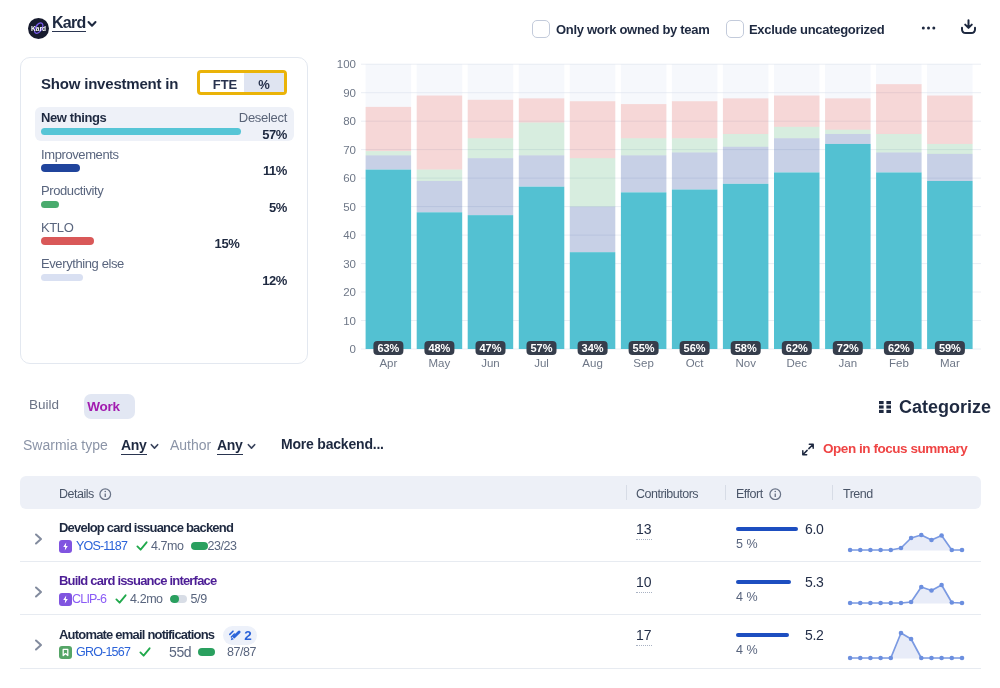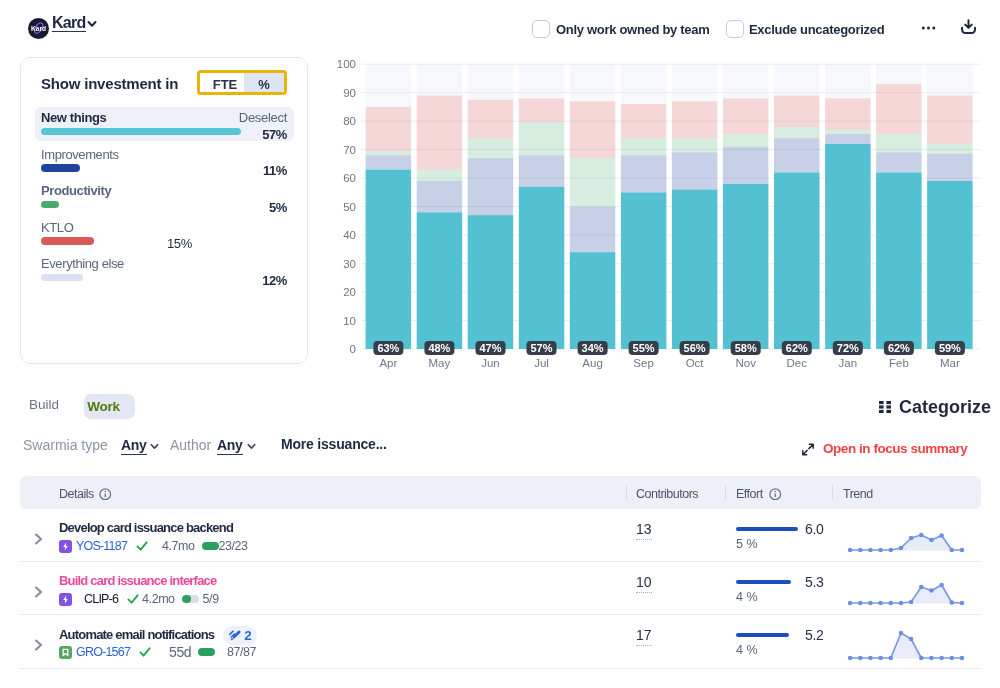--- a/index.html
+++ b/index.html
@@ -36,26 +36,26 @@
   <div style="position:absolute;left:0;top:4px;width:50px;text-align:center;font-size:13px;font-weight:600;color:#28324e">FTE</div>
   <div style="position:absolute;right:0;top:4px;width:40px;text-align:center;font-size:13px;font-weight:600;color:#28324e">%</div>
 </div>
 <div style="position:absolute;left:35px;top:107px;width:259px;height:34px;background:#eef1f8;border-radius:6px"></div>
 <div style="position:absolute;left:41px;top:111px;font-size:13px;font-weight:600;letter-spacing:-0.4px;color:#1e2940;line-height:14px">New things</div>
 <div style="position:absolute;left:41px;top:127.5px;width:200px;height:7.5px;background:#56c5d6;border-radius:4px"></div>
 <div style="position:absolute;left:167px;top:127.5px;width:120px;text-align:right;font-size:13px;font-weight:600;letter-spacing:-0.4px;color:#1e2940;line-height:14px">57%</div>
 <div style="position:absolute;left:41px;top:147.5px;font-size:13px;font-weight:400;letter-spacing:-0.4px;color:#59657e;line-height:14px">Improvements</div>
 <div style="position:absolute;left:41px;top:164.0px;width:39px;height:7.5px;background:#20449c;border-radius:4px"></div>
 <div style="position:absolute;left:167px;top:164.0px;width:120px;text-align:right;font-size:13px;font-weight:600;letter-spacing:-0.4px;color:#1e2940;line-height:14px">11%</div>
-<div style="position:absolute;left:41px;top:184px;font-size:13px;font-weight:700;letter-spacing:-0.4px;color:#59657e;line-height:14px">Productivity</div>
+<div style="position:absolute;left:41px;top:184px;font-size:13px;font-weight:400;letter-spacing:-0.4px;color:#59657e;line-height:14px">Productivity</div>
 <div style="position:absolute;left:41px;top:200.5px;width:18px;height:7.5px;background:#49ab6d;border-radius:4px"></div>
 <div style="position:absolute;left:167px;top:200.5px;width:120px;text-align:right;font-size:13px;font-weight:600;letter-spacing:-0.4px;color:#1e2940;line-height:14px">5%</div>
 <div style="position:absolute;left:41px;top:220.5px;font-size:13px;font-weight:400;letter-spacing:-0.4px;color:#59657e;line-height:14px">KTLO</div>
 <div style="position:absolute;left:41px;top:237.0px;width:53px;height:7.5px;background:#d95858;border-radius:4px"></div>
-<div style="position:absolute;left:167px;top:237.0px;width:120px;text-align:left;font-size:13px;font-weight:400;letter-spacing:-0.4px;color:#1e2940;line-height:14px">15%</div>
+<div style="position:absolute;left:167px;top:237.0px;width:120px;text-align:center;font-size:13px;font-weight:700;letter-spacing:-0.4px;color:#1e2940;line-height:14px">15%</div>
 <div style="position:absolute;left:41px;top:257px;font-size:13px;font-weight:400;letter-spacing:-0.4px;color:#59657e;line-height:14px">Everything else</div>
 <div style="position:absolute;left:41px;top:273.5px;width:42px;height:7.5px;background:#d9e0f2;border-radius:4px"></div>
 <div style="position:absolute;left:167px;top:273.5px;width:120px;text-align:right;font-size:13px;font-weight:600;letter-spacing:-0.4px;color:#1e2940;line-height:14px">12%</div>
 <div style="position:absolute;left:167px;top:111px;width:120px;text-align:right;font-size:13px;font-weight:500;letter-spacing:-0.3px;color:#5a6478;line-height:14px">Deselect</div>
 
 <svg width="675" height="325" viewBox="0 0 675 325" style="position:absolute;left:325px;top:50px">
 <line x1="36" y1="14.2" x2="656" y2="14.2" stroke="#ebeef4" stroke-width="1"></line>
 <line x1="36" y1="42.7" x2="656" y2="42.7" stroke="#ebeef4" stroke-width="1"></line>
 <line x1="36" y1="71.2" x2="656" y2="71.2" stroke="#ebeef4" stroke-width="1"></line>
 <line x1="36" y1="99.6" x2="656" y2="99.6" stroke="#ebeef4" stroke-width="1"></line>
@@ -170,42 +170,42 @@
 <rect x="558.9" y="291" width="30" height="14" rx="4" fill="#363e4c"></rect>
 <text x="573.9" y="301.8" text-anchor="middle" font-size="11" font-weight="bold" fill="#ffffff" font-family="Liberation Sans, sans-serif">62%</text>
 <text x="573.9" y="316.5" text-anchor="middle" font-size="11.5" fill="#6e7787" font-family="Liberation Sans, sans-serif">Feb</text>
 <rect x="609.9" y="291" width="30" height="14" rx="4" fill="#363e4c"></rect>
 <text x="624.9" y="301.8" text-anchor="middle" font-size="11" font-weight="bold" fill="#ffffff" font-family="Liberation Sans, sans-serif">59%</text>
 <text x="624.9" y="316.5" text-anchor="middle" font-size="11.5" fill="#6e7787" font-family="Liberation Sans, sans-serif">Mar</text>
 </svg>
 
 <div class="abs" style="left:29px;top:397px;font-size:13.5px;color:#6b7385;line-height:16px">Build</div>
 <div class="abs" style="left:84px;top:394px;width:51px;height:25px;background:#e2e7f3;border-radius:7px"></div>
-<div class="abs" style="left:84px;top:398.5px;width:39px;text-align:center;font-size:13.5px;font-weight:600;letter-spacing:-0.3px;color:#4d7c0f;line-height:16px">Work</div>
+<div class="abs" style="left:84px;top:398.5px;width:39px;text-align:center;font-size:13.5px;font-weight:600;letter-spacing:-0.3px;color:#a21caf;line-height:16px">Work</div>
 <svg width="12" height="12" viewBox="0 0 13 13" style="position:absolute;left:879px;top:401px">
     <rect x="0" y="0" width="5" height="3.4" fill="#1e2940"></rect>
     <rect x="8" y="0" width="5" height="3.4" fill="#1e2940"></rect>
     <rect x="0" y="4.8" width="5" height="3.4" fill="#1e2940"></rect>
     <rect x="8" y="4.8" width="5" height="3.4" fill="#1e2940"></rect>
     <rect x="0" y="9.6" width="5" height="3.4" fill="#1e2940"></rect>
     <rect x="8" y="9.6" width="5" height="3.4" fill="#1e2940"></rect>
   </svg>
 <div class="abs" style="left:899px;top:398.5px;font-size:18px;font-weight:600;color:#1e2940;line-height:16px">Categorize</div>
 
 <div class="abs" style="left:23px;top:437px;font-size:14px;color:#8b94a7;line-height:16px">Swarmia type</div>
 <div class="abs" style="left:121px;top:437px;font-size:14px;font-weight:600;letter-spacing:-0.3px;color:#1e2940;line-height:16px;border-bottom:1.5px solid #2a3550;padding-bottom:0.5px">Any</div>
 <svg width="9" height="9" viewBox="0 0 10 10" style="position:absolute;left:150px;top:442px">
     <path d="M1.5 3 L5 6.8 L8.5 3" stroke="#39435c" stroke-width="1.8" fill="none" stroke-linecap="round" stroke-linejoin="round"></path>
   </svg>
 <div class="abs" style="left:170px;top:437px;font-size:14px;color:#8b94a7;line-height:16px">Author</div>
 <div class="abs" style="left:217px;top:437px;font-size:14px;font-weight:600;letter-spacing:-0.3px;color:#1e2940;line-height:16px;border-bottom:1.5px solid #2a3550;padding-bottom:0.5px">Any</div>
 <svg width="9" height="9" viewBox="0 0 10 10" style="position:absolute;left:247px;top:442px">
     <path d="M1.5 3 L5 6.8 L8.5 3" stroke="#39435c" stroke-width="1.8" fill="none" stroke-linecap="round" stroke-linejoin="round"></path>
   </svg>
-<div class="abs" style="left:281px;top:436px;font-size:14px;font-weight:600;letter-spacing:-0.2px;color:#1e2940;line-height:17px">More issuance...</div>
+<div class="abs" style="left:281px;top:436px;font-size:14px;font-weight:600;letter-spacing:-0.2px;color:#1e2940;line-height:17px">More backend...</div>
 <svg width="14" height="13" viewBox="0 0 15 15" style="position:absolute;left:801px;top:443px">
     <path d="M9 1.5 L13.5 1.5 L13.5 6 M13.5 1.5 L8.5 6.5" stroke="#1e2940" stroke-width="1.7" fill="none" stroke-linecap="round" stroke-linejoin="round"></path>
     <path d="M6 13.5 L1.5 13.5 L1.5 9 M1.5 13.5 L6.5 8.5" stroke="#1e2940" stroke-width="1.7" fill="none" stroke-linecap="round" stroke-linejoin="round"></path>
   </svg>
 <div class="abs" style="left:823px;top:440.5px;font-size:13.5px;font-weight:600;letter-spacing:-0.45px;color:#ef4444;line-height:16px">Open in focus summary</div>
 
 <div class="abs" style="left:20px;top:476px;width:961px;height:33px;background:#edf0f7;border-radius:6px"></div>
 <div class="abs" style="left:59px;top:487px;font-size:12.5px;letter-spacing:-0.5px;color:#4a5568;line-height:15px">Details</div>
 <svg width="12.5" height="12.5" viewBox="0 0 14 14" style="position:absolute;left:99px;top:487.5px">
     <circle cx="7" cy="7" r="6" stroke="#6a7488" stroke-width="1.4" fill="none"></circle>
@@ -234,21 +234,21 @@
 <div style="position:absolute;left:59px;top:539px;height:14px;display:flex;align-items:center">
     <svg width="13" height="13" viewBox="0 0 13 13" style="flex:none">
       <rect width="13" height="13" rx="3" fill="#8054e0"></rect>
       <path d="M7.2 2.5 L4.2 7 L6.2 7 L5.8 10.5 L8.8 6 L6.8 6 Z" fill="#fff"></path>
     </svg>
     <span style="margin-left:4px;font-size:12.5px;font-weight:500;letter-spacing:-0.8px;color:#2b63d9">YOS-1187</span>
     <span style="width:9px"></span>
     <svg width="12" height="12" viewBox="0 0 13 13" style="flex:none">
       <path d="M1.5 7 L5 10.5 L11.5 2.5" stroke="#21a94c" stroke-width="2" fill="none" stroke-linecap="round" stroke-linejoin="round"></path>
     </svg>
-    <span style="margin-left:14px;font-size:12.5px;letter-spacing:-0.45px;color:#59657e">4.7mo</span>
+    <span style="margin-left:3px;font-size:12.5px;letter-spacing:-0.45px;color:#59657e">4.7mo</span>
     <span style="width:7px"></span>
     <span style="flex:none;width:17px;height:8px;background:#2aa05f;border-radius:4px"></span>
     <span style="font-size:12.5px;letter-spacing:-0.45px;color:#59657e">23/23</span>
   </div>
 <div style="position:absolute;left:636px;top:521.5px;font-size:14px;color:#242f49;line-height:15px;border-bottom:1px dotted #a9b2c3;padding-bottom:2px">13</div>
 <div style="position:absolute;left:736px;top:526.5px;width:62px;height:4px;background:#1d4ec0;border-radius:2px"></div>
 <div style="position:absolute;left:805px;top:521.5px;font-size:14px;letter-spacing:-0.3px;color:#242f49;line-height:15px">6.0</div>
 <div style="position:absolute;left:736px;top:537px;font-size:12.5px;color:#59657e;line-height:15px">5 %</div>
 <svg width="130" height="50" viewBox="0 0 130 50" style="position:absolute;left:844px;top:512px">
     <path d="M6.1,38.5 L6.1,38.0 L16.3,38.0 L26.4,38.0 L36.6,38.0 L46.8,38.0 L57.0,36.0 L67.1,26.0 L77.3,23.0 L87.5,28.0 L97.6,23.5 L107.8,38.0 L118.0,38.0 L118.0,38.5 Z" fill="#e8ecf8"></path>
@@ -262,27 +262,27 @@
     <circle cx="67.1" cy="26.0" r="2.3" fill="#6c8fdf"></circle>
     <circle cx="77.3" cy="23.0" r="2.3" fill="#6c8fdf"></circle>
     <circle cx="87.5" cy="28.0" r="2.3" fill="#6c8fdf"></circle>
     <circle cx="97.6" cy="23.5" r="2.3" fill="#6c8fdf"></circle>
     <circle cx="107.8" cy="38.0" r="2.3" fill="#6c8fdf"></circle>
     <circle cx="118.0" cy="38.0" r="2.3" fill="#6c8fdf"></circle>
   </svg>
 <svg width="12" height="14" viewBox="0 0 12 14" style="position:absolute;left:32px;top:584.5px">
     <path d="M4 2.5 L9 7 L4 11.5" stroke="#828b9e" stroke-width="2" fill="none" stroke-linecap="round" stroke-linejoin="round"></path>
   </svg>
-<div style="position:absolute;left:59px;top:573px;font-size:13px;font-weight:600;letter-spacing:-0.8px;color:#ec4899;line-height:15px">Build card issuance interface</div>
+<div style="position:absolute;left:59px;top:573px;font-size:13px;font-weight:600;letter-spacing:-0.8px;color:#4c1d95;line-height:15px">Build card issuance interface</div>
 <div style="position:absolute;left:59px;top:592px;height:14px;display:flex;align-items:center">
     <svg width="13" height="13" viewBox="0 0 13 13" style="flex:none">
       <rect width="13" height="13" rx="3" fill="#8054e0"></rect>
       <path d="M7.2 2.5 L4.2 7 L6.2 7 L5.8 10.5 L8.8 6 L6.8 6 Z" fill="#fff"></path>
     </svg>
-    <span style="margin-left:12px;font-size:12.5px;font-weight:500;letter-spacing:-0.8px;color:#0f172a">CLIP-6</span>
+    <span style="margin-left:0;font-size:12.5px;font-weight:500;letter-spacing:-0.8px;color:#8b5cf6">CLIP-6</span>
     <span style="width:9px"></span>
     <svg width="12" height="12" viewBox="0 0 13 13" style="flex:none">
       <path d="M1.5 7 L5 10.5 L11.5 2.5" stroke="#21a94c" stroke-width="2" fill="none" stroke-linecap="round" stroke-linejoin="round"></path>
     </svg>
     <span style="margin-left:3px;font-size:12.5px;letter-spacing:-0.45px;color:#59657e">4.2mo</span>
     <span style="width:7px"></span>
     <span style="flex:none;width:17px;height:8px;background:#d8dde6;border-radius:4px;position:relative;overflow:hidden">
       <span style="position:absolute;left:0;top:0;bottom:0;width:55%;background:#2aa05f;border-radius:4px"></span>
     </span>
     <span style="margin-left:4px;font-size:12.5px;letter-spacing:-0.45px;color:#59657e">5/9</span>

